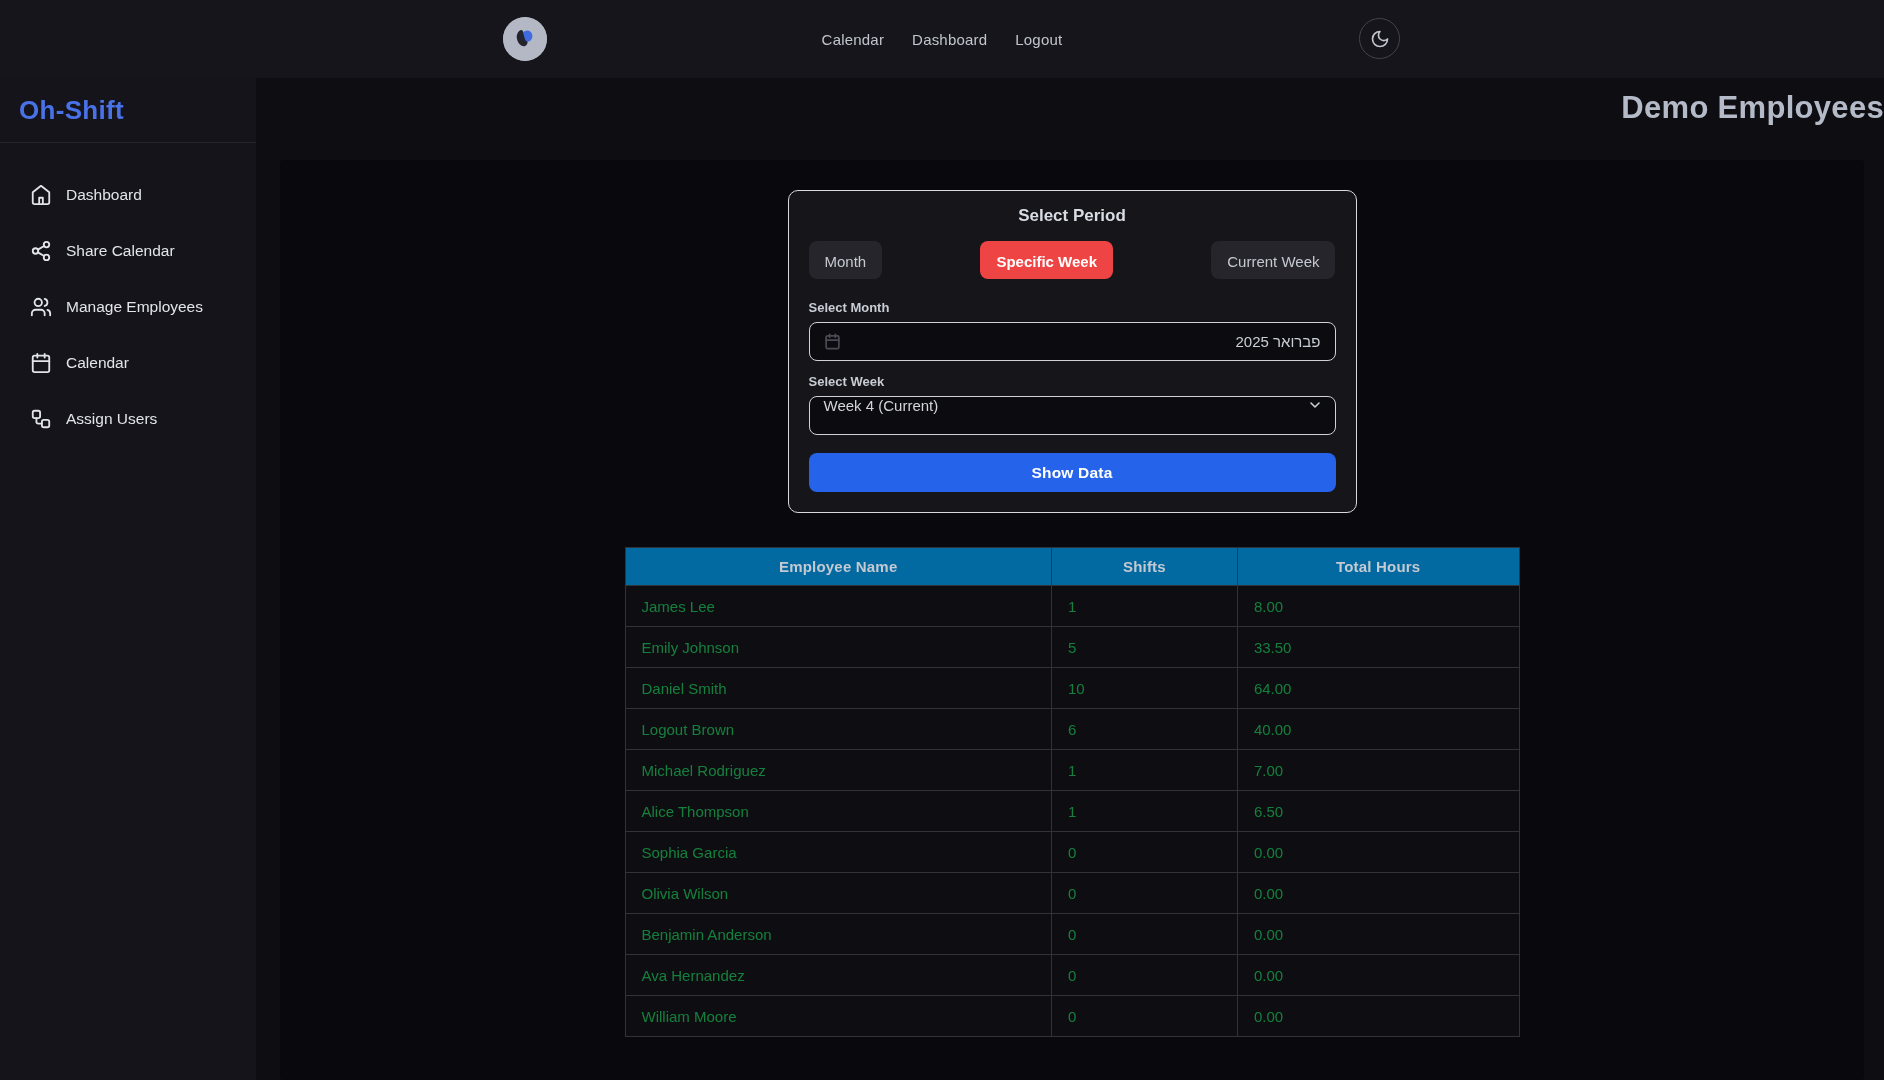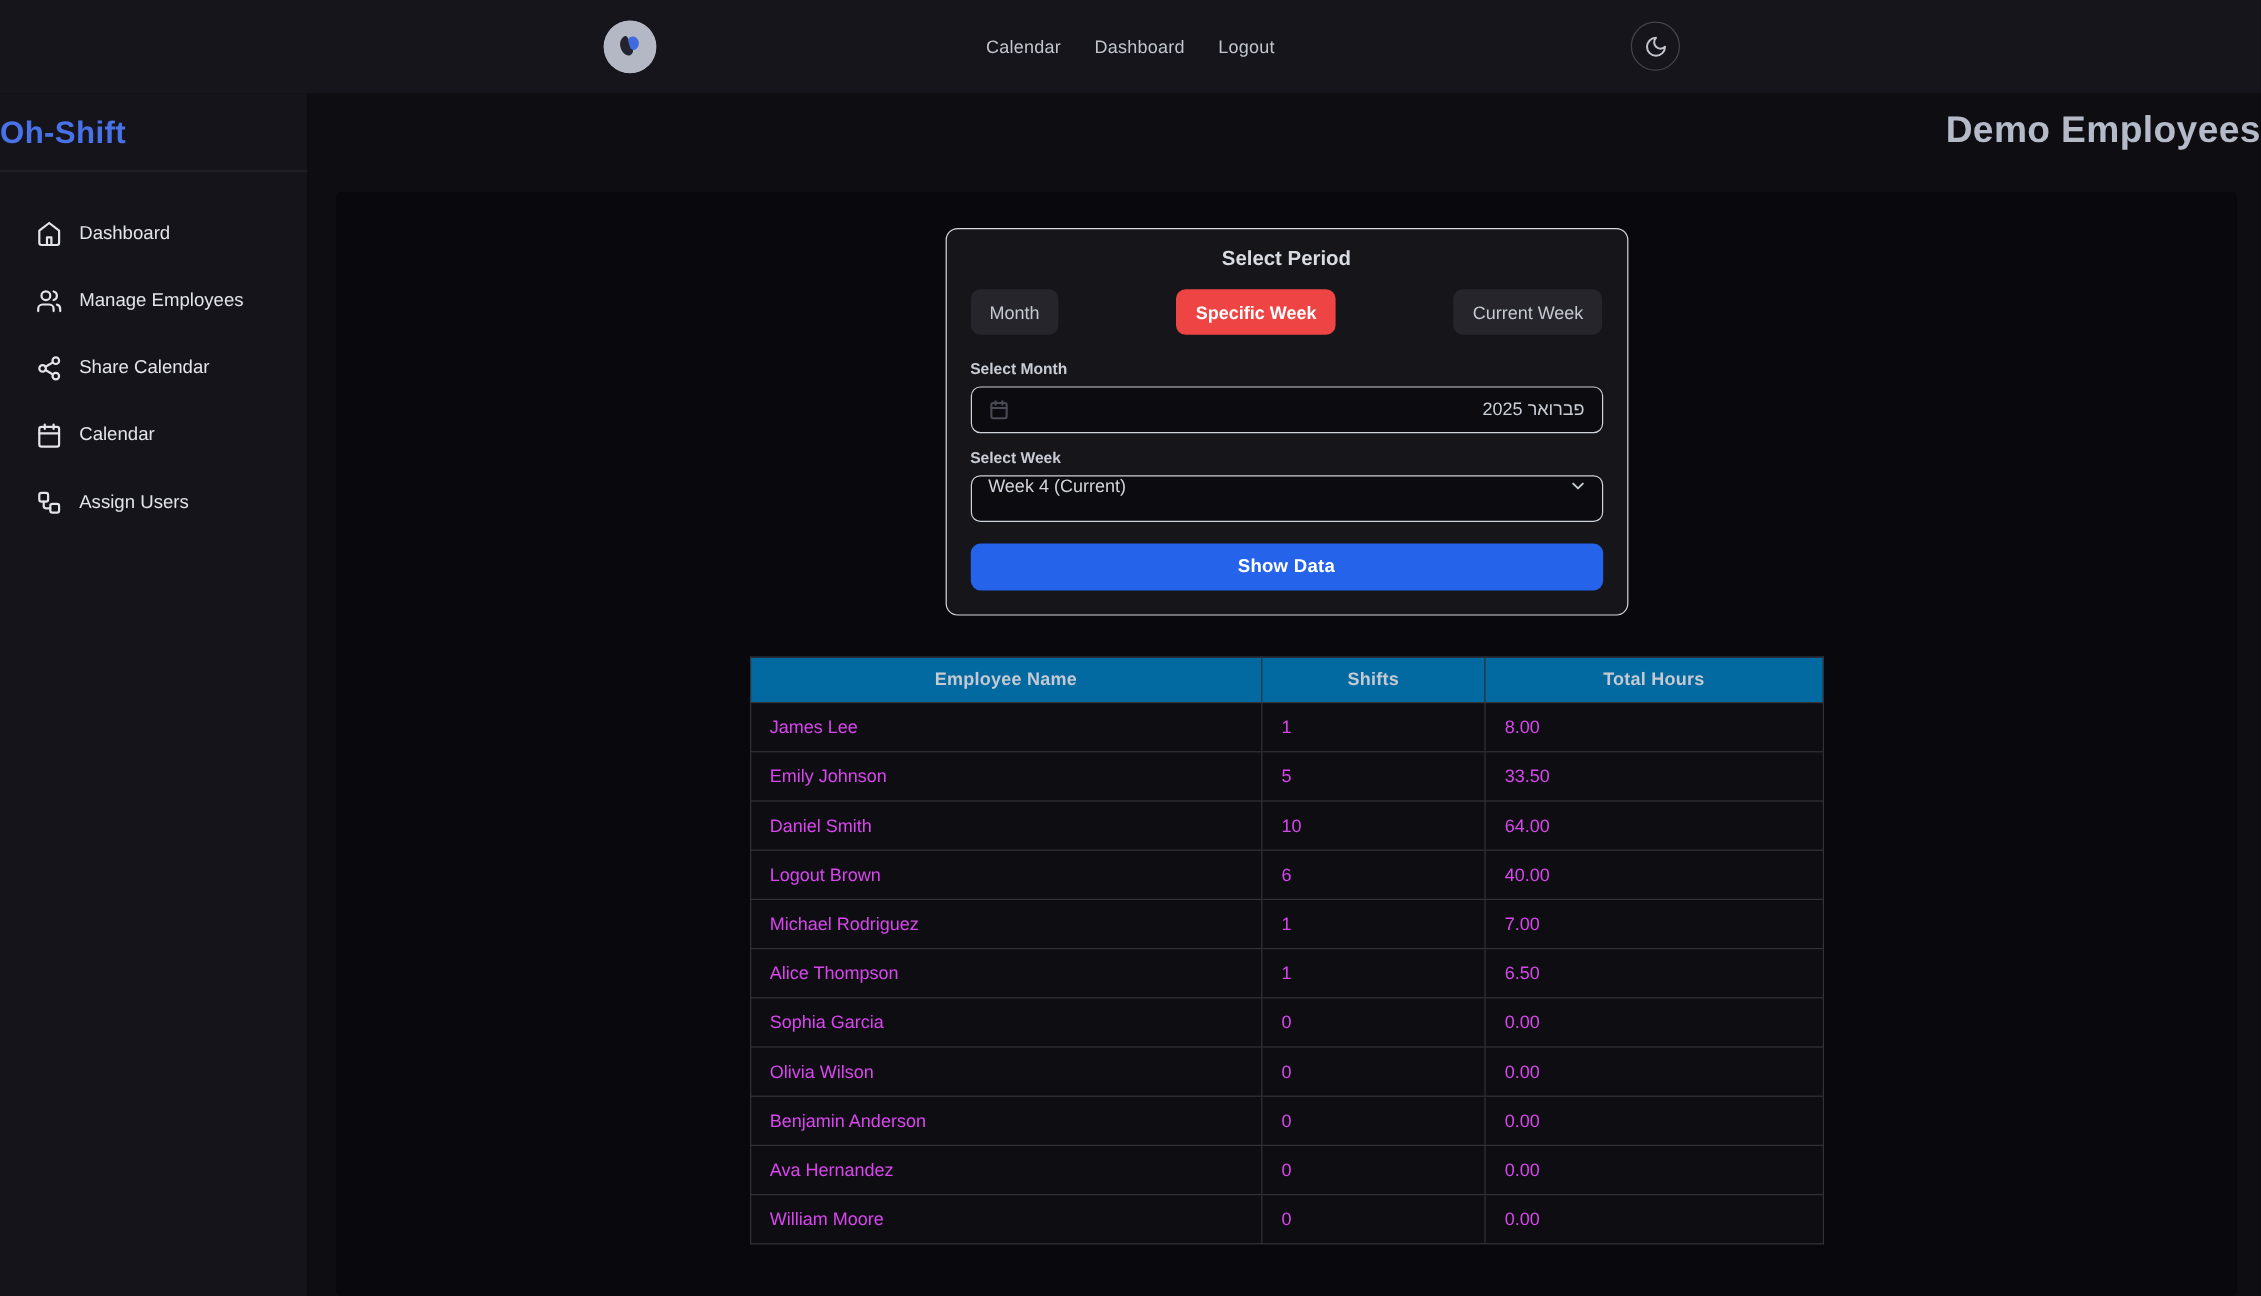--- a/index.html
+++ b/index.html
@@ -22,21 +22,21 @@
     position:absolute; left:1359px; top:18px; width:41px; height:41px; border-radius:50%;
     border:1px solid #44444d; background:transparent; display:flex; align-items:center; justify-content:center;
     cursor:pointer;
   }
   
   .sidebar {
     position:absolute; top:78px; left:0; width:256px; height:1002px;
     background:#14141a;
   }
   .sidebar-brand {
-    height:65px; display:flex; align-items:center; 
+    height:65px; display:flex; align-items:center; padding-left:19px;
     border-bottom:1px solid #26262e;
   }
   .brand-text { color:#4a72e8; font-size:26px; font-weight:700; letter-spacing:.3px; }
   .side-nav { list-style:none; padding-top:24px; }
   .side-item {
     height:56px; display:flex; align-items:center; gap:14px;
     padding-left:30px; cursor:pointer; color:#e2e4e9;
   }
   .side-item .lbl { font-size:15.5px; font-weight:500; }
   .icon svg { display:block; }
@@ -89,21 +89,21 @@
   .emp-table {
     width:895px; margin:34px auto 0 auto; border-collapse:collapse;
     font-size:15px;
   }
   .emp-table th, .emp-table td { border:1px solid #32323b; }
   .emp-table th {
     background:#0369a1; color:#c5c9d2; font-weight:700; height:38px;
     text-align:center; letter-spacing:.2px;
   }
   .emp-table td {
-    background:#0e0e12; color:#d946ef; height:41px;
+    background:#0e0e12; color:#15803d; height:41px;
     text-align:left; padding-left:16px;
   }
   .col-name { width:47.7%; }
   .col-shifts { width:20.8%; }
   .col-hours { width:31.5%; }
 </style>
 </head>
 <body>
 
 <div class="navbar">
@@ -140,39 +140,39 @@
           <svg width="22" height="22" viewBox="0 0 24 24" fill="none" stroke="#e2e4e9" stroke-width="2" stroke-linecap="round" stroke-linejoin="round">
             <path d="m3 9 9-7 9 7v11a2 2 0 0 1-2 2H5a2 2 0 0 1-2-2z"></path>
             <path d="M10 21v-6h4v6"></path>
           </svg>
         </span>
         <span class="lbl">Dashboard</span>
       </li>
       <li class="side-item">
         <span class="icon">
           <svg width="22" height="22" viewBox="0 0 24 24" fill="none" stroke="#e2e4e9" stroke-width="2" stroke-linecap="round" stroke-linejoin="round">
-            <path d="M16 21v-2a4 4 0 0 0-4-4H6a4 4 0 0 0-4 4v2"></path>
-            <circle cx="9" cy="7" r="4"></circle>
-            <path d="M22 21v-2a4 4 0 0 0-3-3.87"></path>
-            <path d="M16 3.13a4 4 0 0 1 0 7.75"></path>
-          </svg>
-        </span>
-        <span class="lbl">Manage Employees</span>
-      </li>
-      <li class="side-item">
-        <span class="icon">
-          <svg width="22" height="22" viewBox="0 0 24 24" fill="none" stroke="#e2e4e9" stroke-width="2" stroke-linecap="round" stroke-linejoin="round">
             <circle cx="18" cy="5" r="3"></circle>
             <circle cx="6" cy="12" r="3"></circle>
             <circle cx="18" cy="19" r="3"></circle>
             <line x1="8.59" y1="13.51" x2="15.42" y2="17.49"></line>
             <line x1="15.41" y1="6.51" x2="8.59" y2="10.49"></line>
           </svg>
         </span>
         <span class="lbl">Share Calendar</span>
+      </li>
+      <li class="side-item">
+        <span class="icon">
+          <svg width="22" height="22" viewBox="0 0 24 24" fill="none" stroke="#e2e4e9" stroke-width="2" stroke-linecap="round" stroke-linejoin="round">
+            <path d="M16 21v-2a4 4 0 0 0-4-4H6a4 4 0 0 0-4 4v2"></path>
+            <circle cx="9" cy="7" r="4"></circle>
+            <path d="M22 21v-2a4 4 0 0 0-3-3.87"></path>
+            <path d="M16 3.13a4 4 0 0 1 0 7.75"></path>
+          </svg>
+        </span>
+        <span class="lbl">Manage Employees</span>
       </li>
       <li class="side-item">
         <span class="icon">
           <svg width="22" height="22" viewBox="0 0 24 24" fill="none" stroke="#e2e4e9" stroke-width="2" stroke-linecap="round" stroke-linejoin="round">
             <rect x="3" y="4" width="18" height="18" rx="2"></rect>
             <line x1="16" y1="2" x2="16" y2="6"></line>
             <line x1="8" y1="2" x2="8" y2="6"></line>
             <line x1="3" y1="10" x2="21" y2="10"></line>
           </svg>
         </span>

